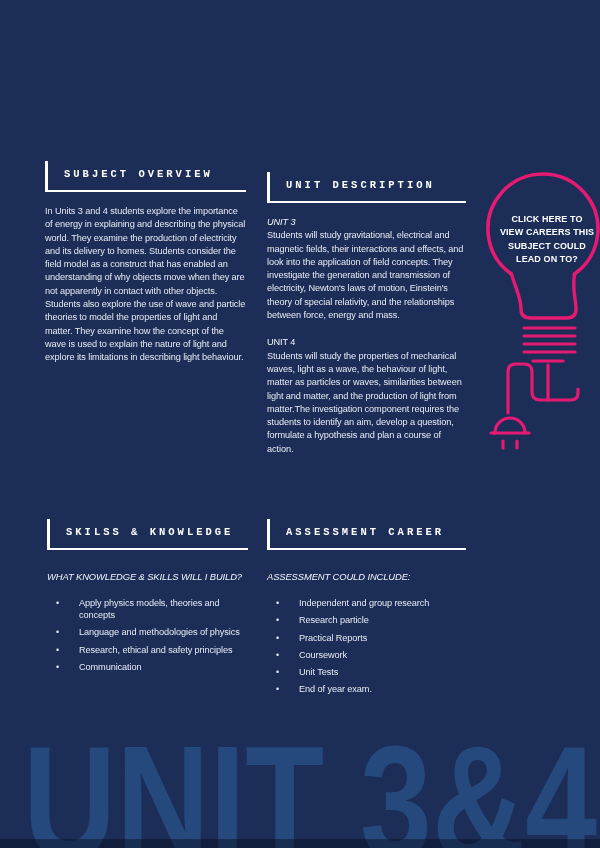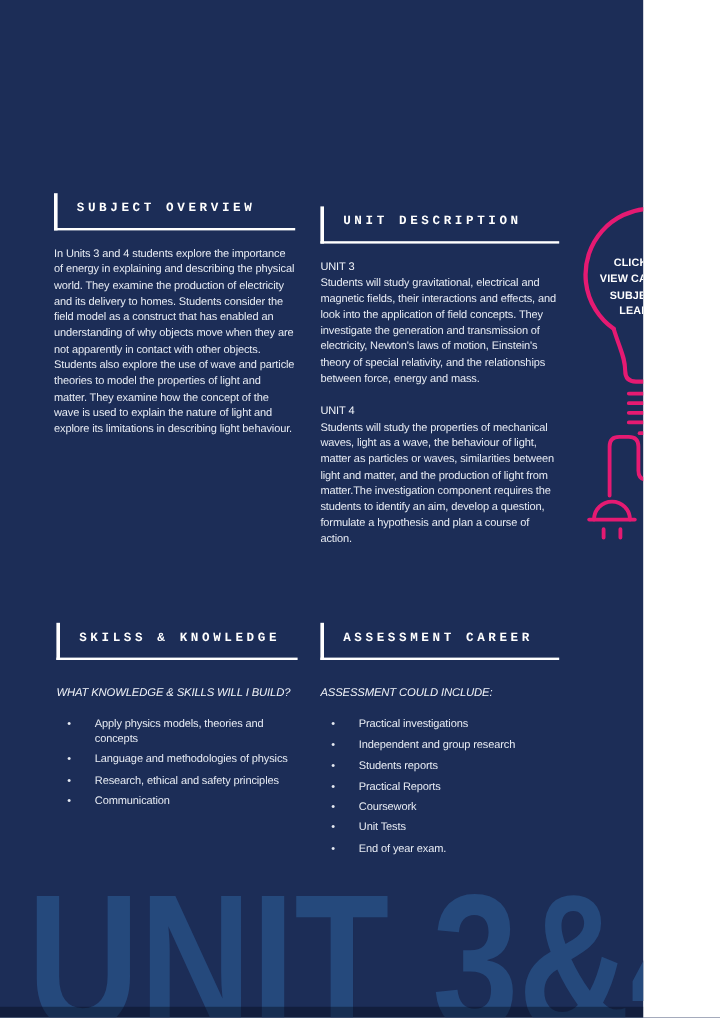--- a/index.html
+++ b/index.html
@@ -1,18 +1,18 @@
 <!DOCTYPE html>
 <html><head>
 <meta charset="utf-8">
 <style>
   html, body { margin: 0; padding: 0; }
   .page {
     position: relative;
-    width: 536px;
+    width: 600px;
     height: 848px;
     background: #1c2d57;
     overflow: hidden;
     font-family: "Liberation Sans", sans-serif;
   }
   .section { position: absolute; color: #e7ebf3; }
   .sec-head {
     border-left: 3px solid #ffffff;
     border-bottom: 2px solid #ffffff;
     padding: 7px 0 10px 16px;
@@ -23,21 +23,21 @@
     letter-spacing: 3px;
     white-space: nowrap;
   }
   .sec-body {
     margin-top: 13px;
     font-size: 9.2px;
     line-height: 13.3px;
     letter-spacing: -0.1px;
   }
   .unit-h { margin-top: 14px; color: #f2f5fa; }
-  .unit-h:first-child { margin-top: 0; }
+  .unit-h:first-child { margin-top: 0; font-style: italic; }
   .q-line { margin-top: 21px; font-size: 9.4px; color: #f2f5fa; letter-spacing: -0.1px; font-style: italic; }
   ul.dots {
     list-style: none;
     margin: 15px 0 0 0;
     padding: 0;
     font-size: 9.2px;
     line-height: 12px;
     letter-spacing: -0.1px;
   }
   ul.dots li { position: relative; padding-left: 32px; margin-bottom: 5.3px; }
@@ -98,23 +98,22 @@
       <li>Language and methodologies of physics</li>
       <li>Research, ethical and safety principles</li>
       <li>Communication</li>
     </ul>
   </div>
 
   <div class="section" style="left:267px; top:519px; width:199px;">
     <div class="sec-head">ASSESSMENT CAREER</div>
     <div class="q-line">ASSESSMENT COULD INCLUDE:</div>
     <ul class="dots">
-      <li>Practical investigations</li>
       <li>Independent and group research</li>
-      <li>Students reports</li>
+      <li>Research particle</li>
       <li>Practical Reports</li>
       <li>Coursework</li>
       <li>Unit Tests</li>
       <li>End of year exam.</li>
     </ul>
   </div>
 
   <svg class="bulb-svg" width="117" height="292" viewBox="0 0 117 292" fill="none" stroke="#e51a72" stroke-linecap="round" stroke-linejoin="round">
 
     <path d="M 28.4,109 A 55 55 0 1 1 91.5,109" stroke-width="3.6" stroke="#e51a72"></path>

